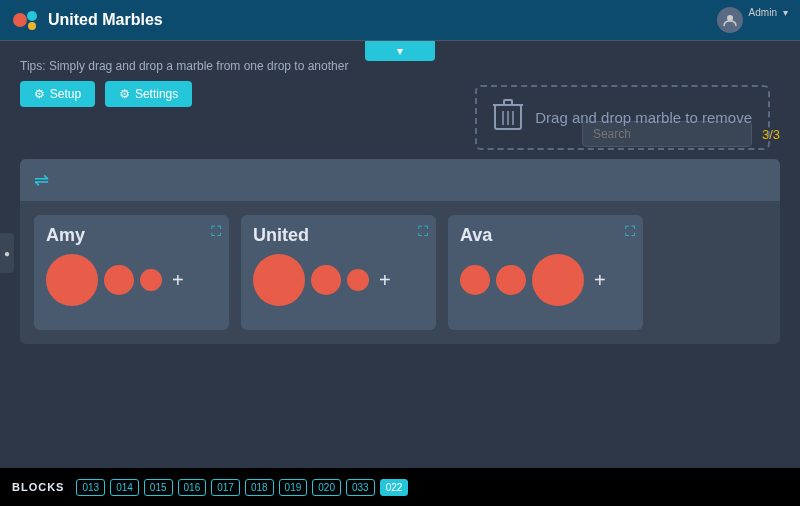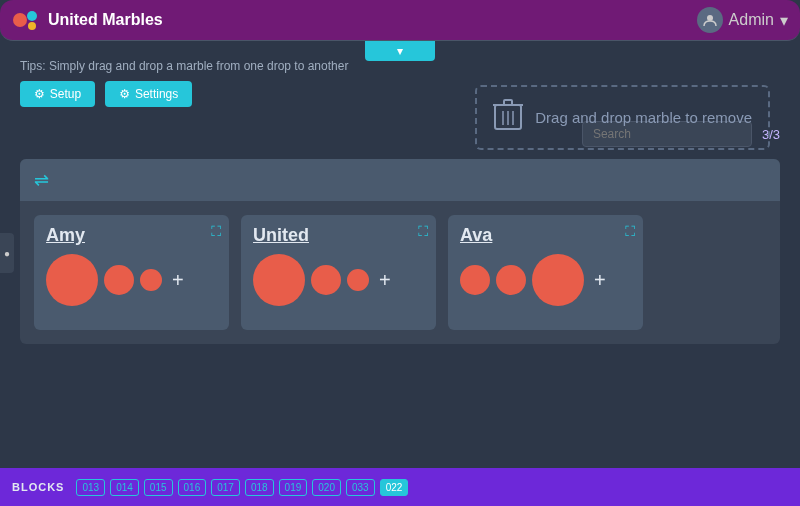--- a/index.html
+++ b/index.html
@@ -7,49 +7,47 @@
       width: 800px;
       height: 506px;
       background: #2d3748;
       font-family: 'Segoe UI', Arial, sans-serif;
       overflow: hidden;
       position: relative;
     }
 
     
     .header {
-      background: #701a75;
+      background: #0c4a6e;
       height: 41px;
       display: flex;
       align-items: center;
       justify-content: space-between;
       padding: 0 12px;
       border-bottom: 1px solid #4a5568;
-      border-radius: 13px;
     }
     .header-left {
       display: flex;
       align-items: center;
       gap: 8px;
     }
     .logo-icon {
       width: 28px;
       height: 28px;
     }
     .header-title {
       color: #ffffff;
       font-size: 16px;
       font-weight: 600;
     }
     .header-right {
       display: flex;
-      align-items: center;
       gap: 6px;
       color: #ccc;
-      font-size: 16px;
+      font-size: 10px;
       cursor: pointer;
     }
     .admin-icon {
       width: 26px;
       height: 26px;
       background: #5a6a82;
       border-radius: 50%;
       display: flex;
       align-items: center;
       justify-content: center;
@@ -119,21 +117,21 @@
       background: #3a4556;
       border: 1px solid #4a5568;
       border-radius: 4px;
       color: #ccc;
       padding: 5px 10px;
       font-size: 12px;
       width: 170px;
       outline: none;
     }
     .search-count {
-      color: #c4b5fd;
+      color: #eab308;
       font-size: 13px;
     }
 
     
     .trash-area {
       position: absolute;
       top: 85px;
       right: 30px;
       display: flex;
       align-items: center;
@@ -188,21 +186,20 @@
       height: 115px;
       position: relative;
       padding: 10px 12px;
       cursor: pointer;
     }
     .user-card-name {
       color: #e2e8f0;
       font-size: 18px;
       font-weight: 600;
       margin-bottom: 8px;
-      text-decoration: underline;
     }
     .card-expand-icon {
       position: absolute;
       top: 8px;
       right: 8px;
       color: #26c6da;
       font-size: 14px;
     }
     .marbles-container {
       display: flex;
@@ -244,21 +241,21 @@
       color: #ccc;
       font-size: 10px;
     }
 
     
     .blocks-bar {
       position: absolute;
       bottom: 0;
       left: 0;
       right: 0;
-      background: #6d28d9;
+      background: #000000;
       height: 38px;
       display: flex;
       align-items: center;
       padding: 0 12px;
       gap: 6px;
     }
     .blocks-label {
       color: #e2e8f0;
       font-size: 11px;
       font-weight: 700;

